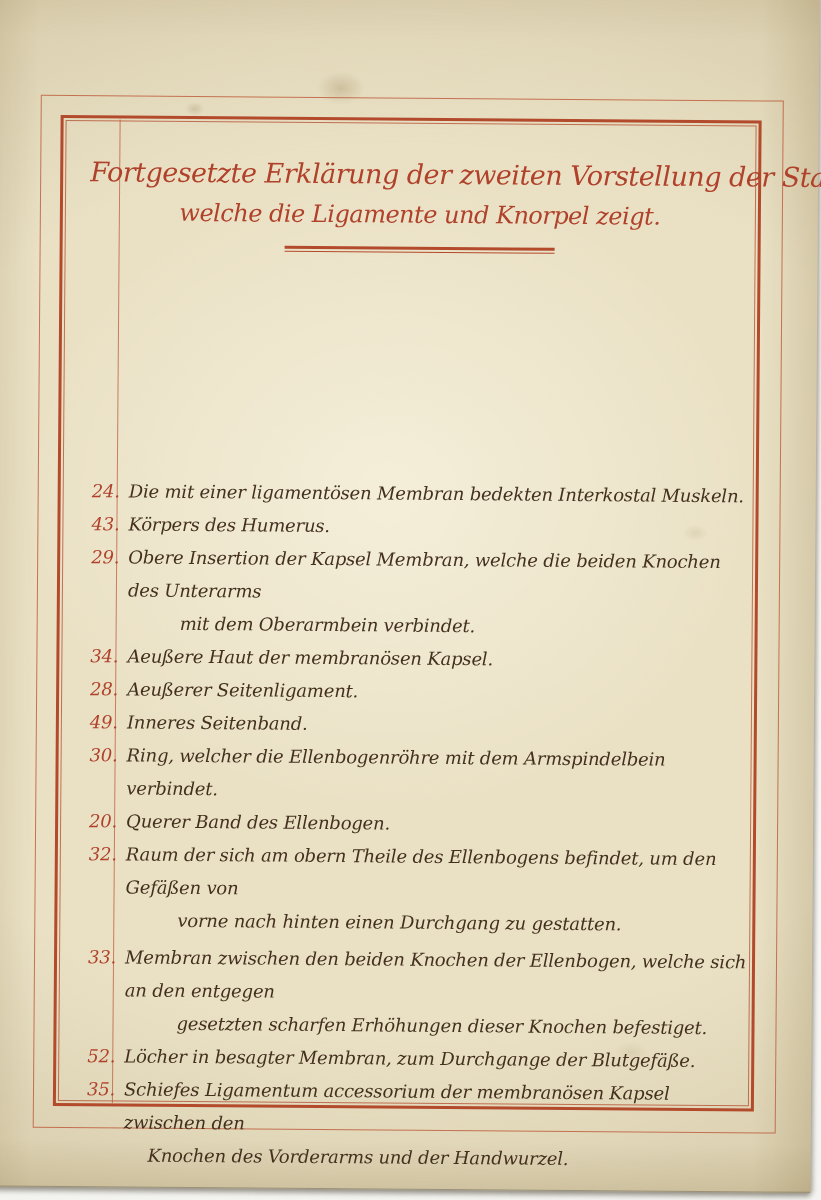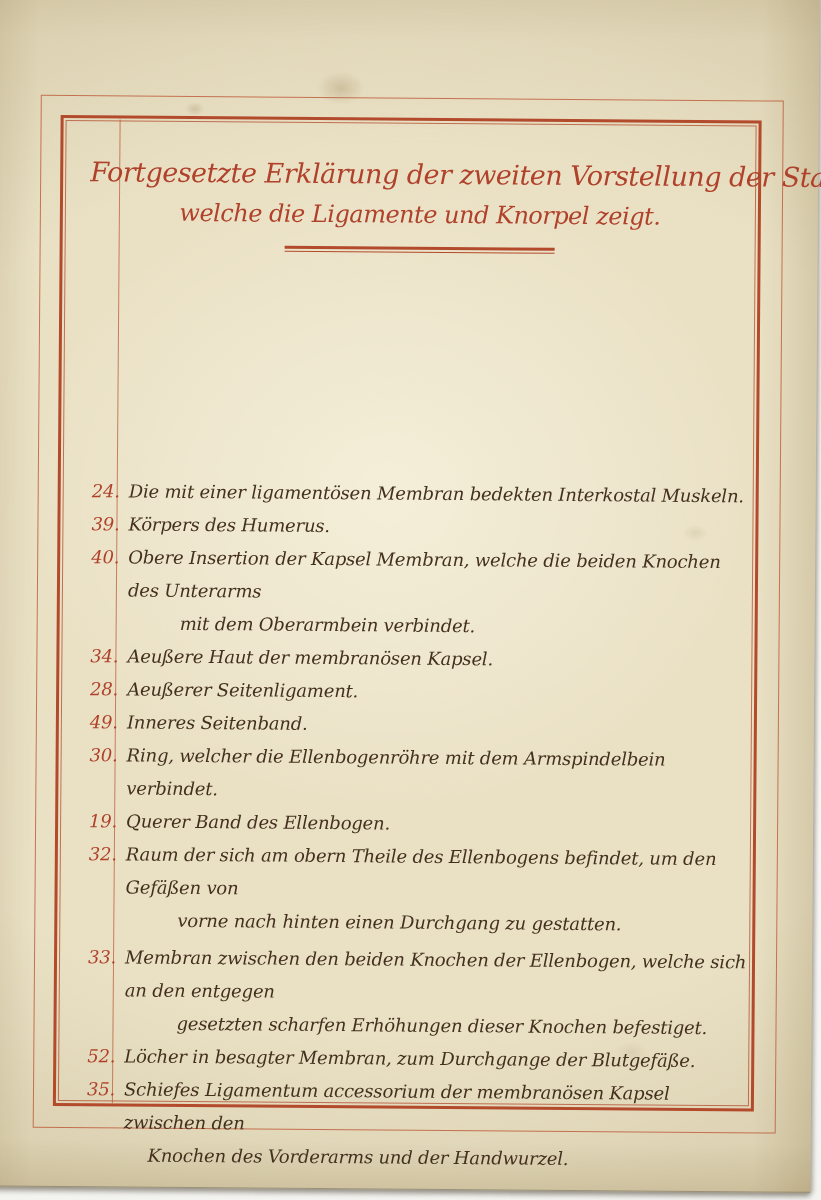--- a/index.html
+++ b/index.html
@@ -120,28 +120,28 @@
     <div class="list">
 
       <div class="row">
         <span class="num">24.</span>
         <span class="txt">
           <span class="ln">Die mit einer ligamentösen Membran bedekten Interkostal Muskeln.</span>
         </span>
       </div>
 
       <div class="row">
-        <span class="num">39.</span>
+        <span class="num">43.</span>
         <span class="txt">
           <span class="ln">Körpers des Humerus.</span>
         </span>
       </div>
 
       <div class="row">
-        <span class="num">40.</span>
+        <span class="num">29.</span>
         <span class="txt">
           <span class="ln">Obere Insertion der Kapsel Membran, welche die beiden Knochen des Unterarms</span>
           <span class="ln ln2">mit dem Oberarmbein verbindet.</span>
         </span>
       </div>
 
       <div class="row">
         <span class="num">34.</span>
         <span class="txt">
           <span class="ln">Aeußere Haut der membranösen Kapsel.</span>
@@ -163,21 +163,21 @@
       </div>
 
       <div class="row">
         <span class="num">30.</span>
         <span class="txt">
           <span class="ln">Ring, welcher die Ellenbogenröhre mit dem Armspindelbein verbindet.</span>
         </span>
       </div>
 
       <div class="row">
-        <span class="num">19.</span>
+        <span class="num">20.</span>
         <span class="txt">
           <span class="ln">Querer Band des Ellenbogen.</span>
         </span>
       </div>
 
       <div class="row">
         <span class="num">32.</span>
         <span class="txt">
           <span class="ln">Raum der sich am obern Theile des Ellenbogens befindet, um den Gefäßen von</span>
           <span class="ln ln2">vorne nach hinten einen Durchgang zu gestatten.</span>

